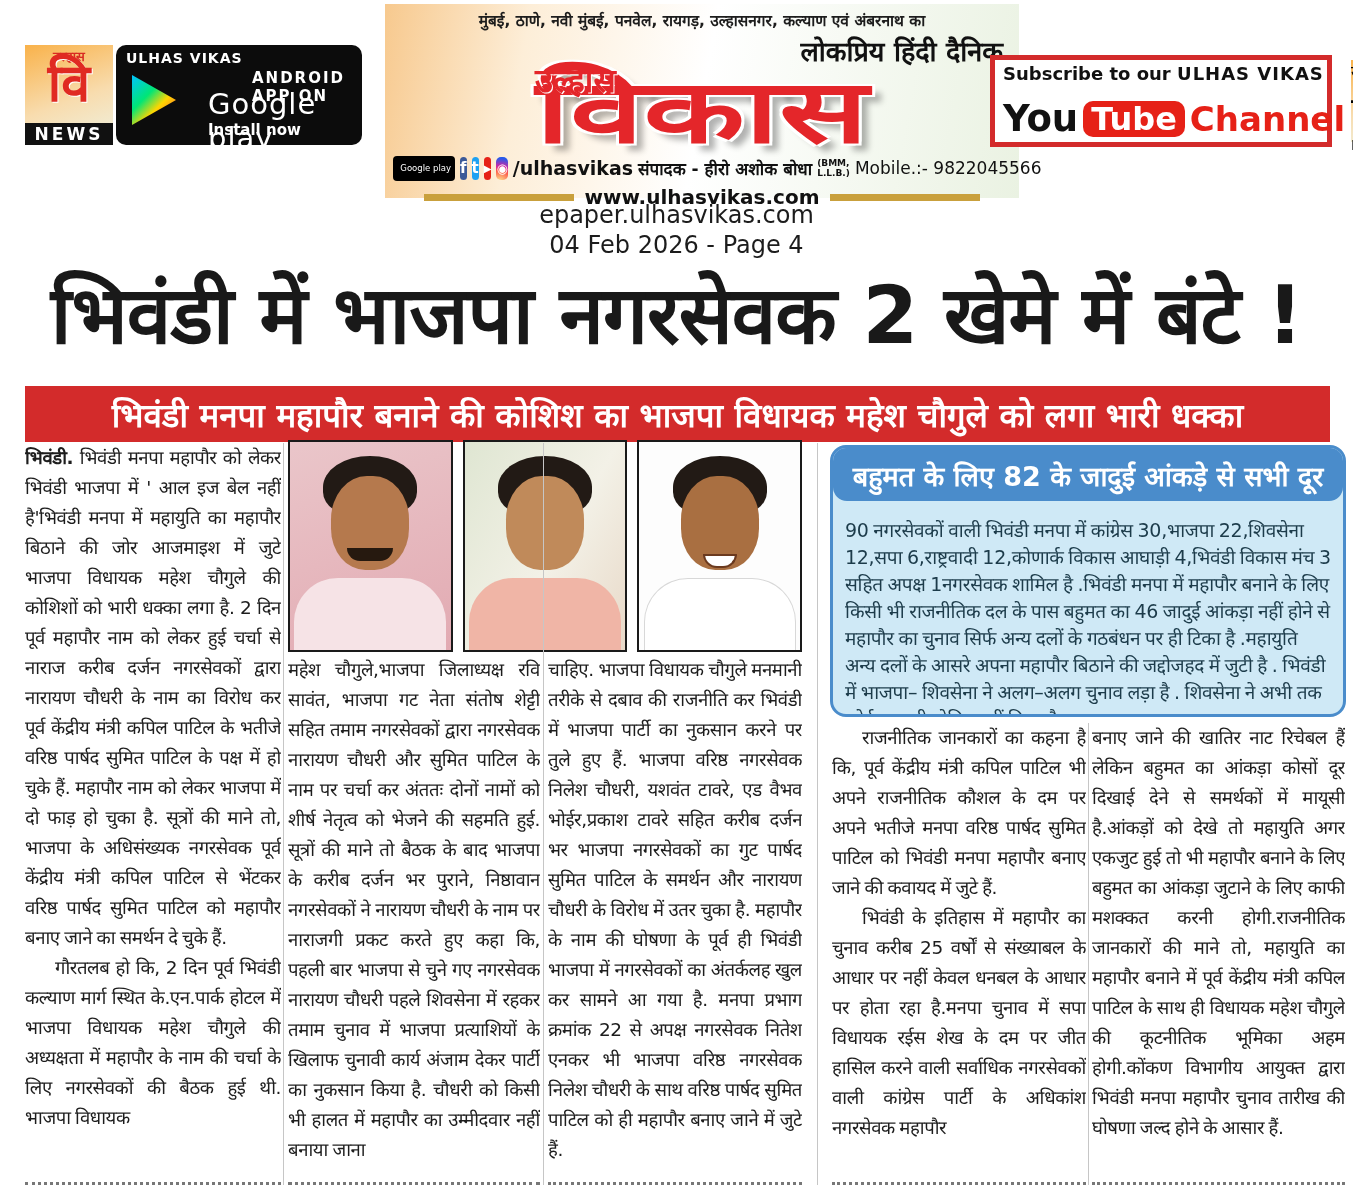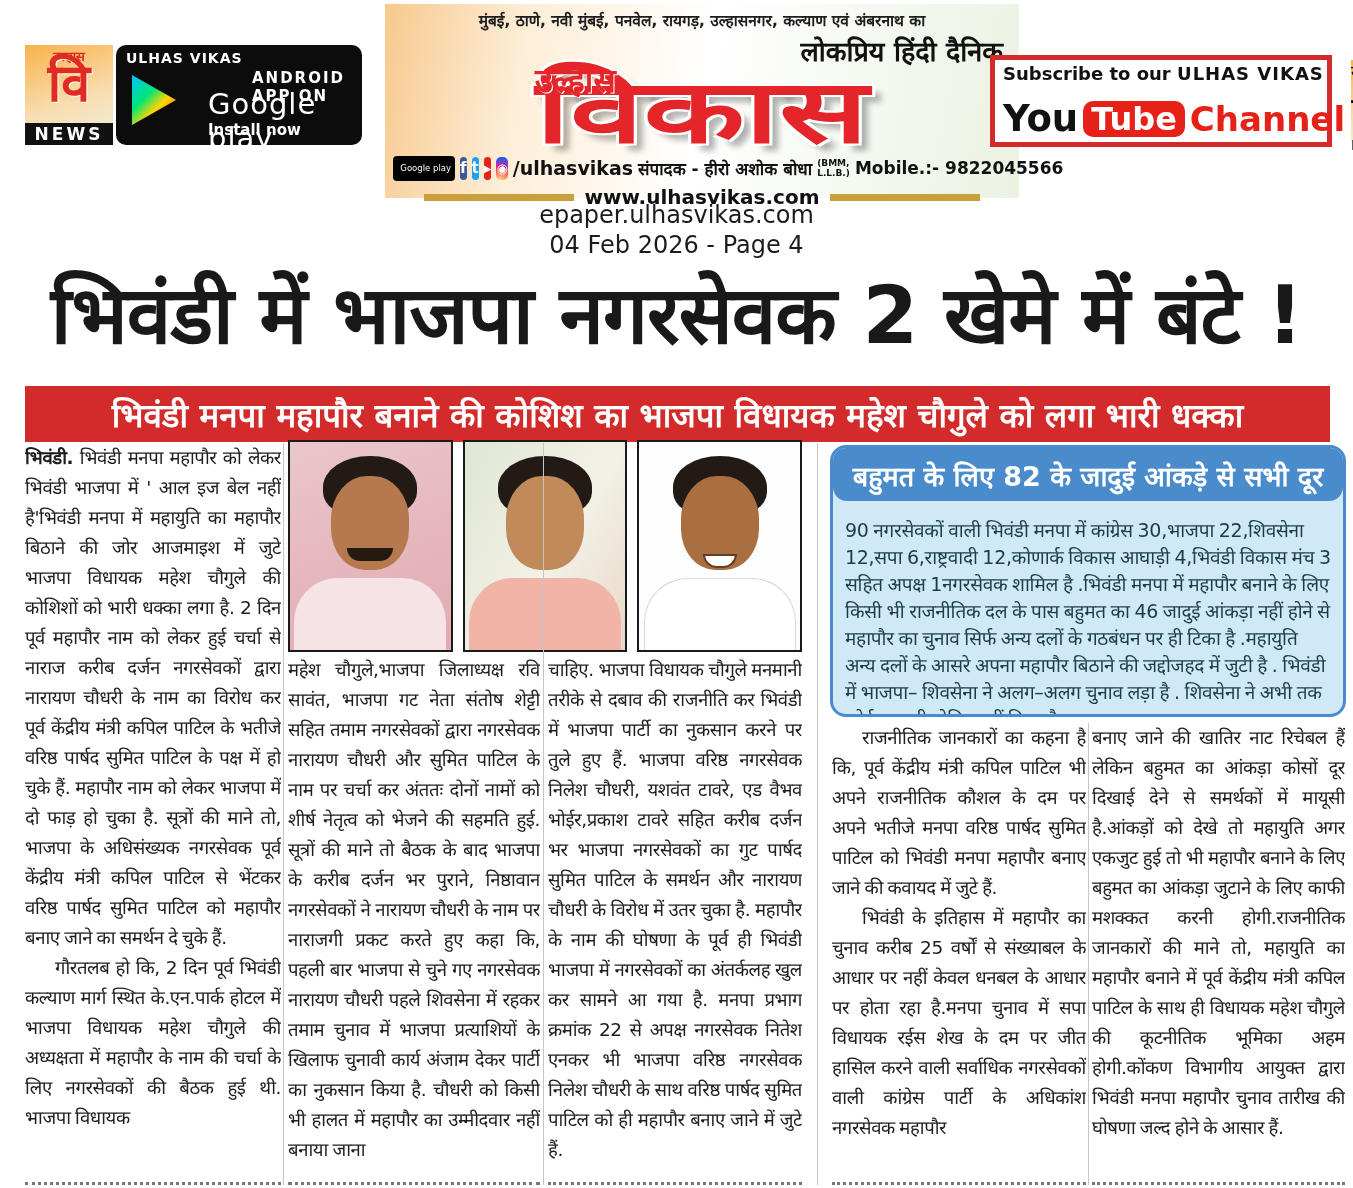--- a/index.html
+++ b/index.html
@@ -39,21 +39,21 @@
   .mini-tri { width:9px; height:11px; background:linear-gradient(135deg,#00c3ff,#00e676 40%,#ffd600 60%,#ff3d44); clip-path:polygon(0 0,100% 50%,0 100%); }
   .mini-play span { font-size:8.5px; white-space:nowrap; }
   .soc { width:23px; height:23px; border-radius:5px; color:#fff; font-weight:bold; display:flex; align-items:center; justify-content:center; font-size:15px; cursor:pointer; }
   .soc.fb { background:#3b5998; }
   .soc.tw { background:#1da1f2; }
   .soc.yt { background:#e62117; font-size:10px; }
   .soc.ig { background:radial-gradient(circle at 30% 110%,#fdf497 0%,#fd5949 45%,#d6249f 60%,#285AEB 90%); font-size:13px; }
   .mh-handle { font-size:19px; font-weight:900; color:#111; }
   .mh-editor { font-size:17px; font-weight:bold; color:#111; white-space:nowrap; }
   .mh-quals { font-size:9px; font-weight:bold; color:#111; }
-  .mh-mobile { margin-left:auto; font-size:17px; font-weight:700; color:#111; white-space:nowrap; }
+  .mh-mobile { margin-left:auto; font-size:17px; font-weight:400; color:#111; white-space:nowrap; }
   .mh-site { position:absolute; top:181px; left:0; right:0; display:flex; align-items:center; justify-content:center; gap:10px; }
   .gold-bar { height:7px; width:150px; background:var(--gold); }
   .mh-site-text { font-size:20px; font-weight:900; color:#111; }
 
   
   .right-banner { position:absolute; left:990px; top:55px; width:342px; height:92px; border:5px solid #d32b2b; background:#fff; display:flex; cursor:pointer; }
   .rb-text { flex:1; padding:3px 6px 0 8px; }
   .rb-line1 { font-size:18px; font-weight:bold; color:#111; white-space:nowrap; }
   .rb-line1 .rb-brand { font-weight:900; letter-spacing:1px; }
   .rb-line2 { display:flex; align-items:center; gap:5px; margin-top:16px; }

